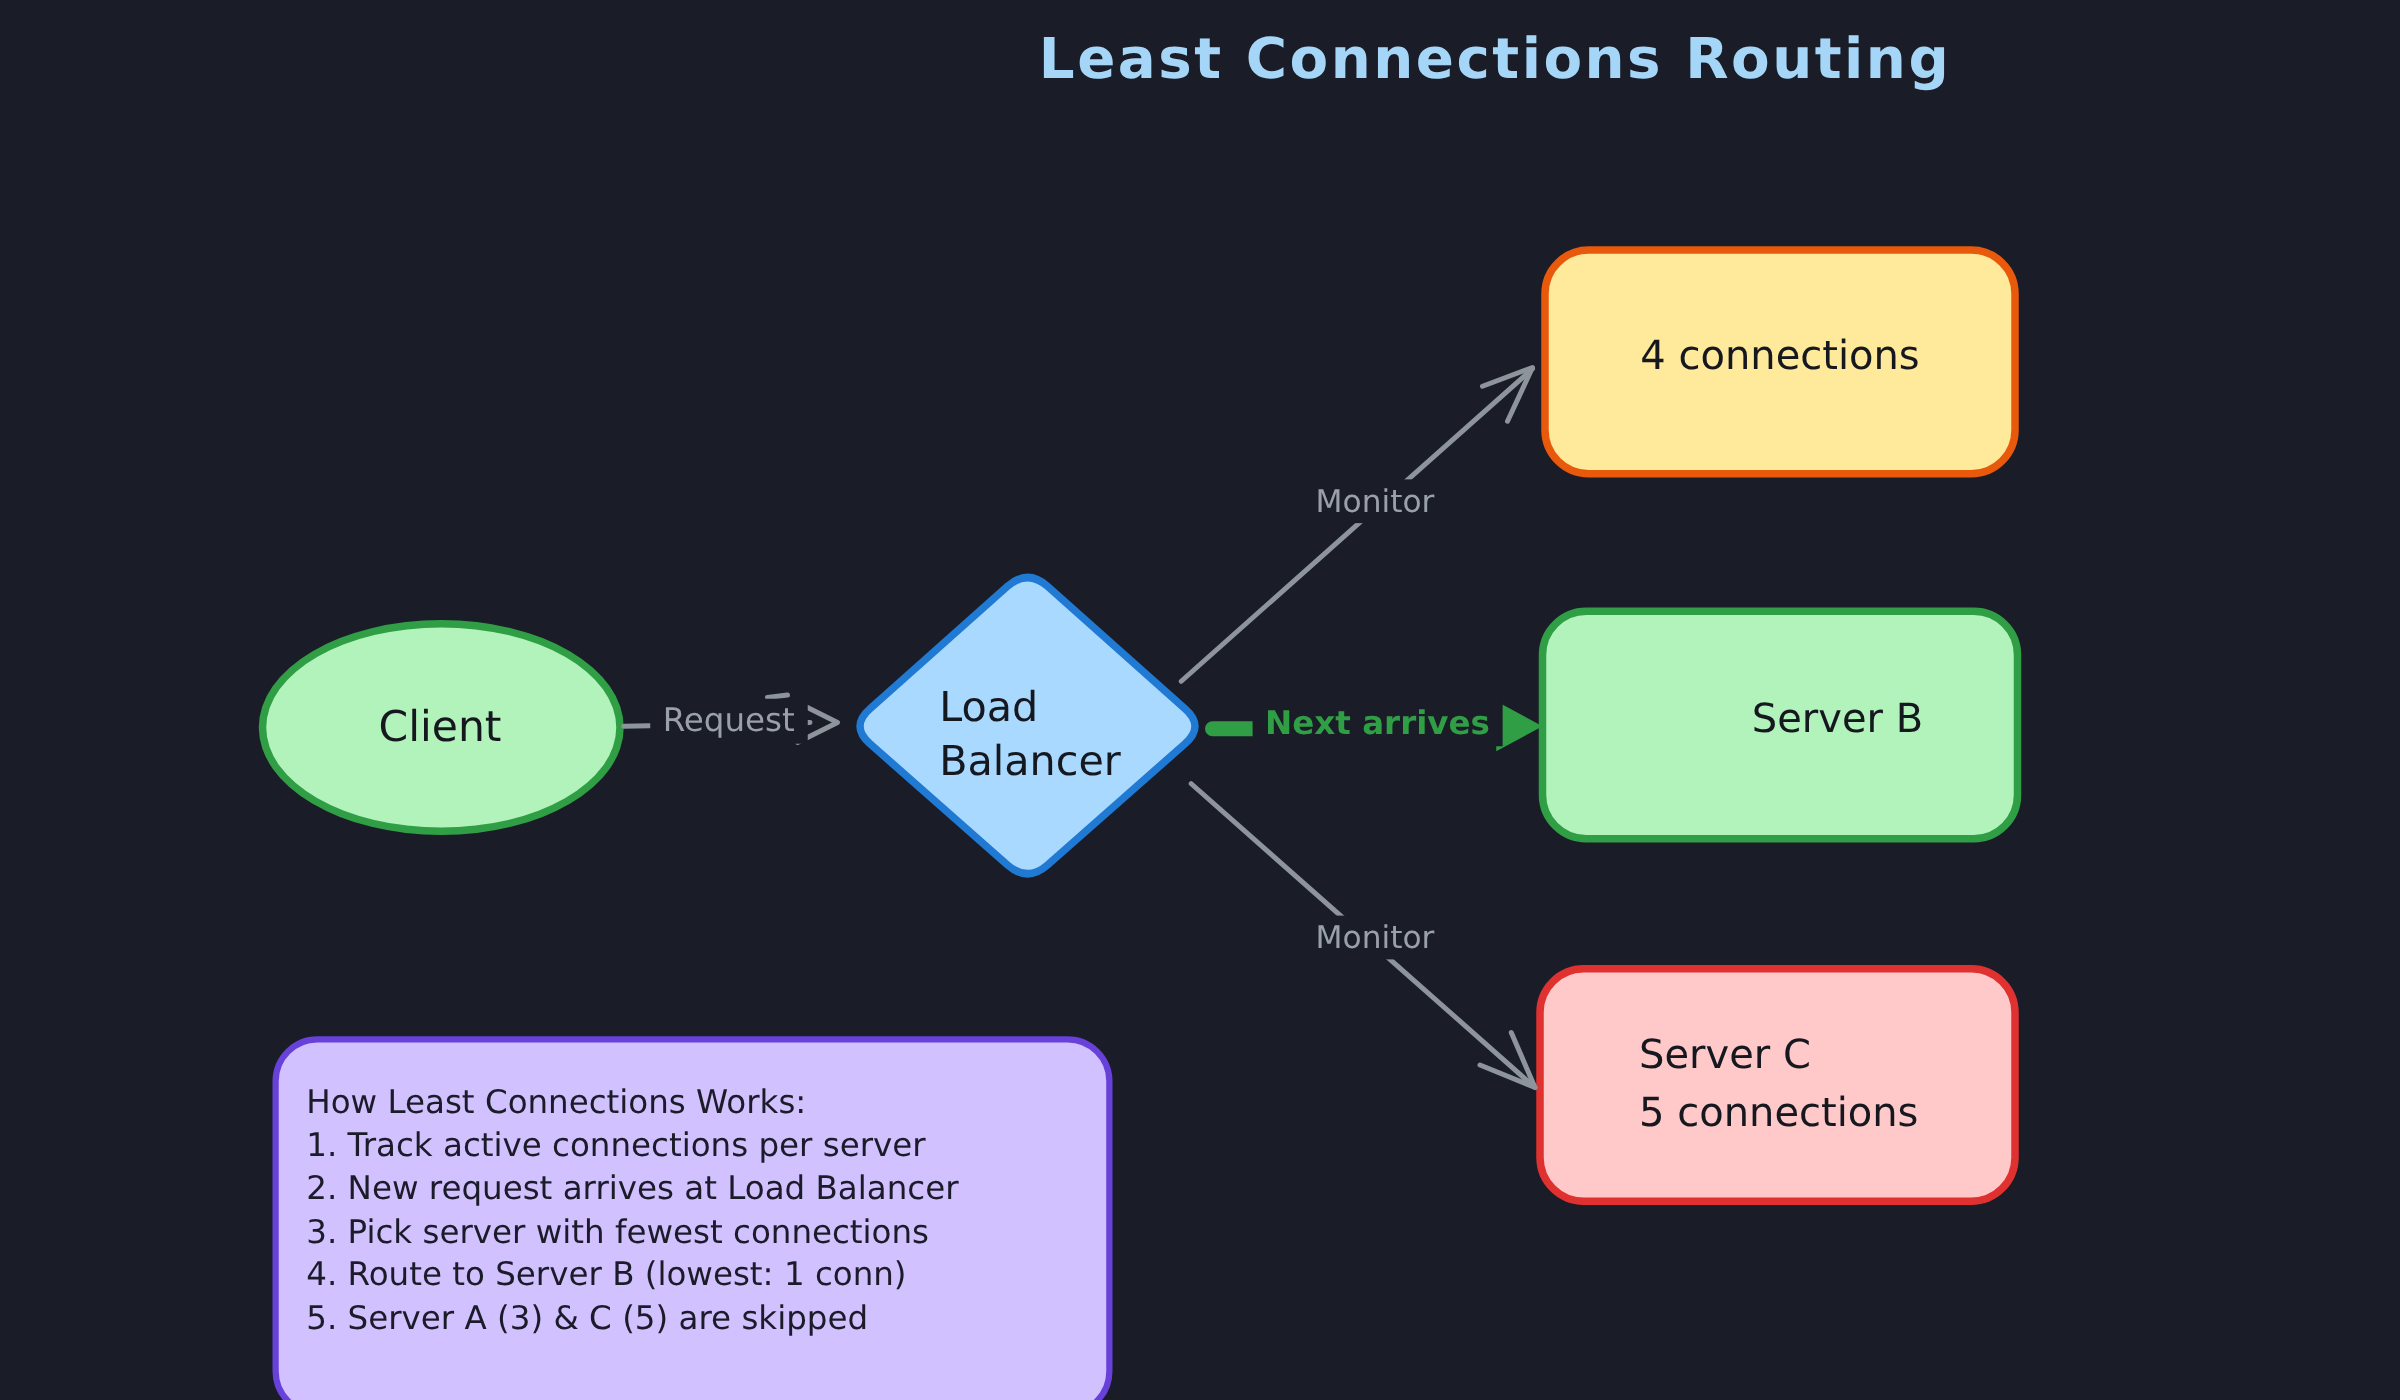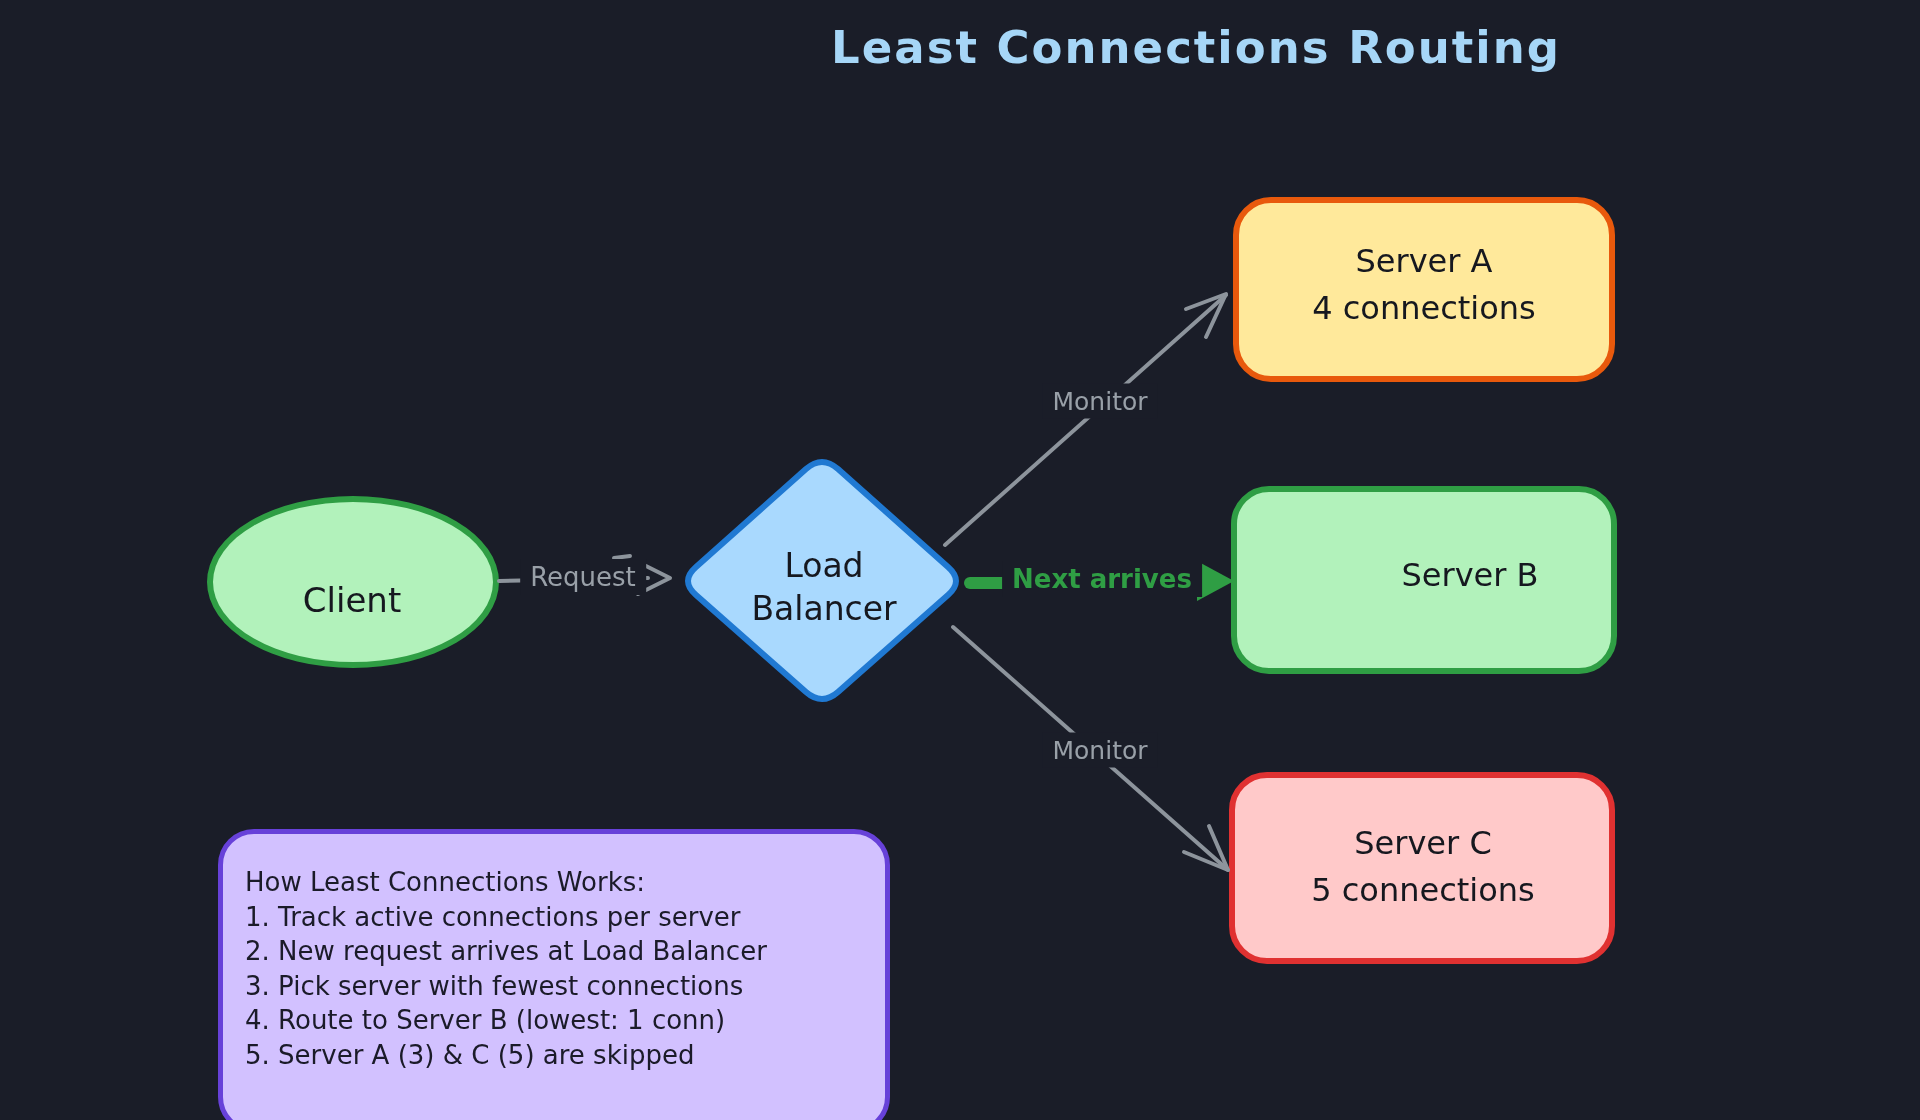--- a/index.html
+++ b/index.html
@@ -17,30 +17,30 @@
   html,body{width:1920px;height:1120px;overflow:hidden;}
   body{
     background:var(--background);
     font-family:"DejaVu Sans","Liberation Sans",sans-serif;
     position:relative;
   }
   .stage{position:absolute;inset:0;width:1920px;height:1120px;}
   .shape{position:absolute;z-index:1;}
   .svg-layer{position:absolute;inset:0;z-index:2;pointer-events:none;}
   .label{position:absolute;z-index:3;transform:translate(-50%,-50%);white-space:nowrap;
-         color:var(--ink);text-align:center;}
+         color:var(--ink);text-align:left;}
   .page-title{
     left:1196px;top:47px;font-size:45px;font-weight:bold;letter-spacing:2px;
     color:var(--title);
   }
   .client-ellipse{
     left:207px;top:496px;width:292px;height:172px;border-radius:50%;
     background:var(--client-fill);border:6px solid var(--client-stroke);
   }
-  .client-label{left:352px;top:582px;font-size:34px;margin-top:18px;}
+  .client-label{left:352px;top:582px;font-size:34px;}
   .lb-label{left:824px;top:587px;font-size:33px;line-height:43px;}
   .server-box{border-radius:38px;border-width:6px;border-style:solid;}
   .server-a{left:1233px;top:197px;width:382px;height:185px;
     background:var(--server-a-fill);border-color:var(--server-a-stroke);}
   .server-b{left:1231px;top:486px;width:386px;height:188px;
     background:var(--server-b-fill);border-color:var(--server-b-stroke);}
   .server-c{left:1229px;top:772px;width:386px;height:192px;
     background:var(--server-c-fill);border-color:var(--server-c-stroke);}
   .server-label{font-size:32px;line-height:47px;}
   .server-a-label{left:1424px;top:285px;}
@@ -111,21 +111,20 @@
   <div class="label page-title">Least Connections Routing</div>
 
   <div class="label client-label">Client</div>
 
   <div class="label lb-label">
     <div>Load</div>
     <div>Balancer</div>
   </div>
 
   <div class="label server-label server-a-label">
-    <div>Server A</div>
     <div>4 connections</div>
   </div>
 
   <div class="label server-label server-b-label">
     <div>Server B</div>
   </div>
 
   <div class="label server-label server-c-label">
     <div>Server C</div>
     <div>5 connections</div>

